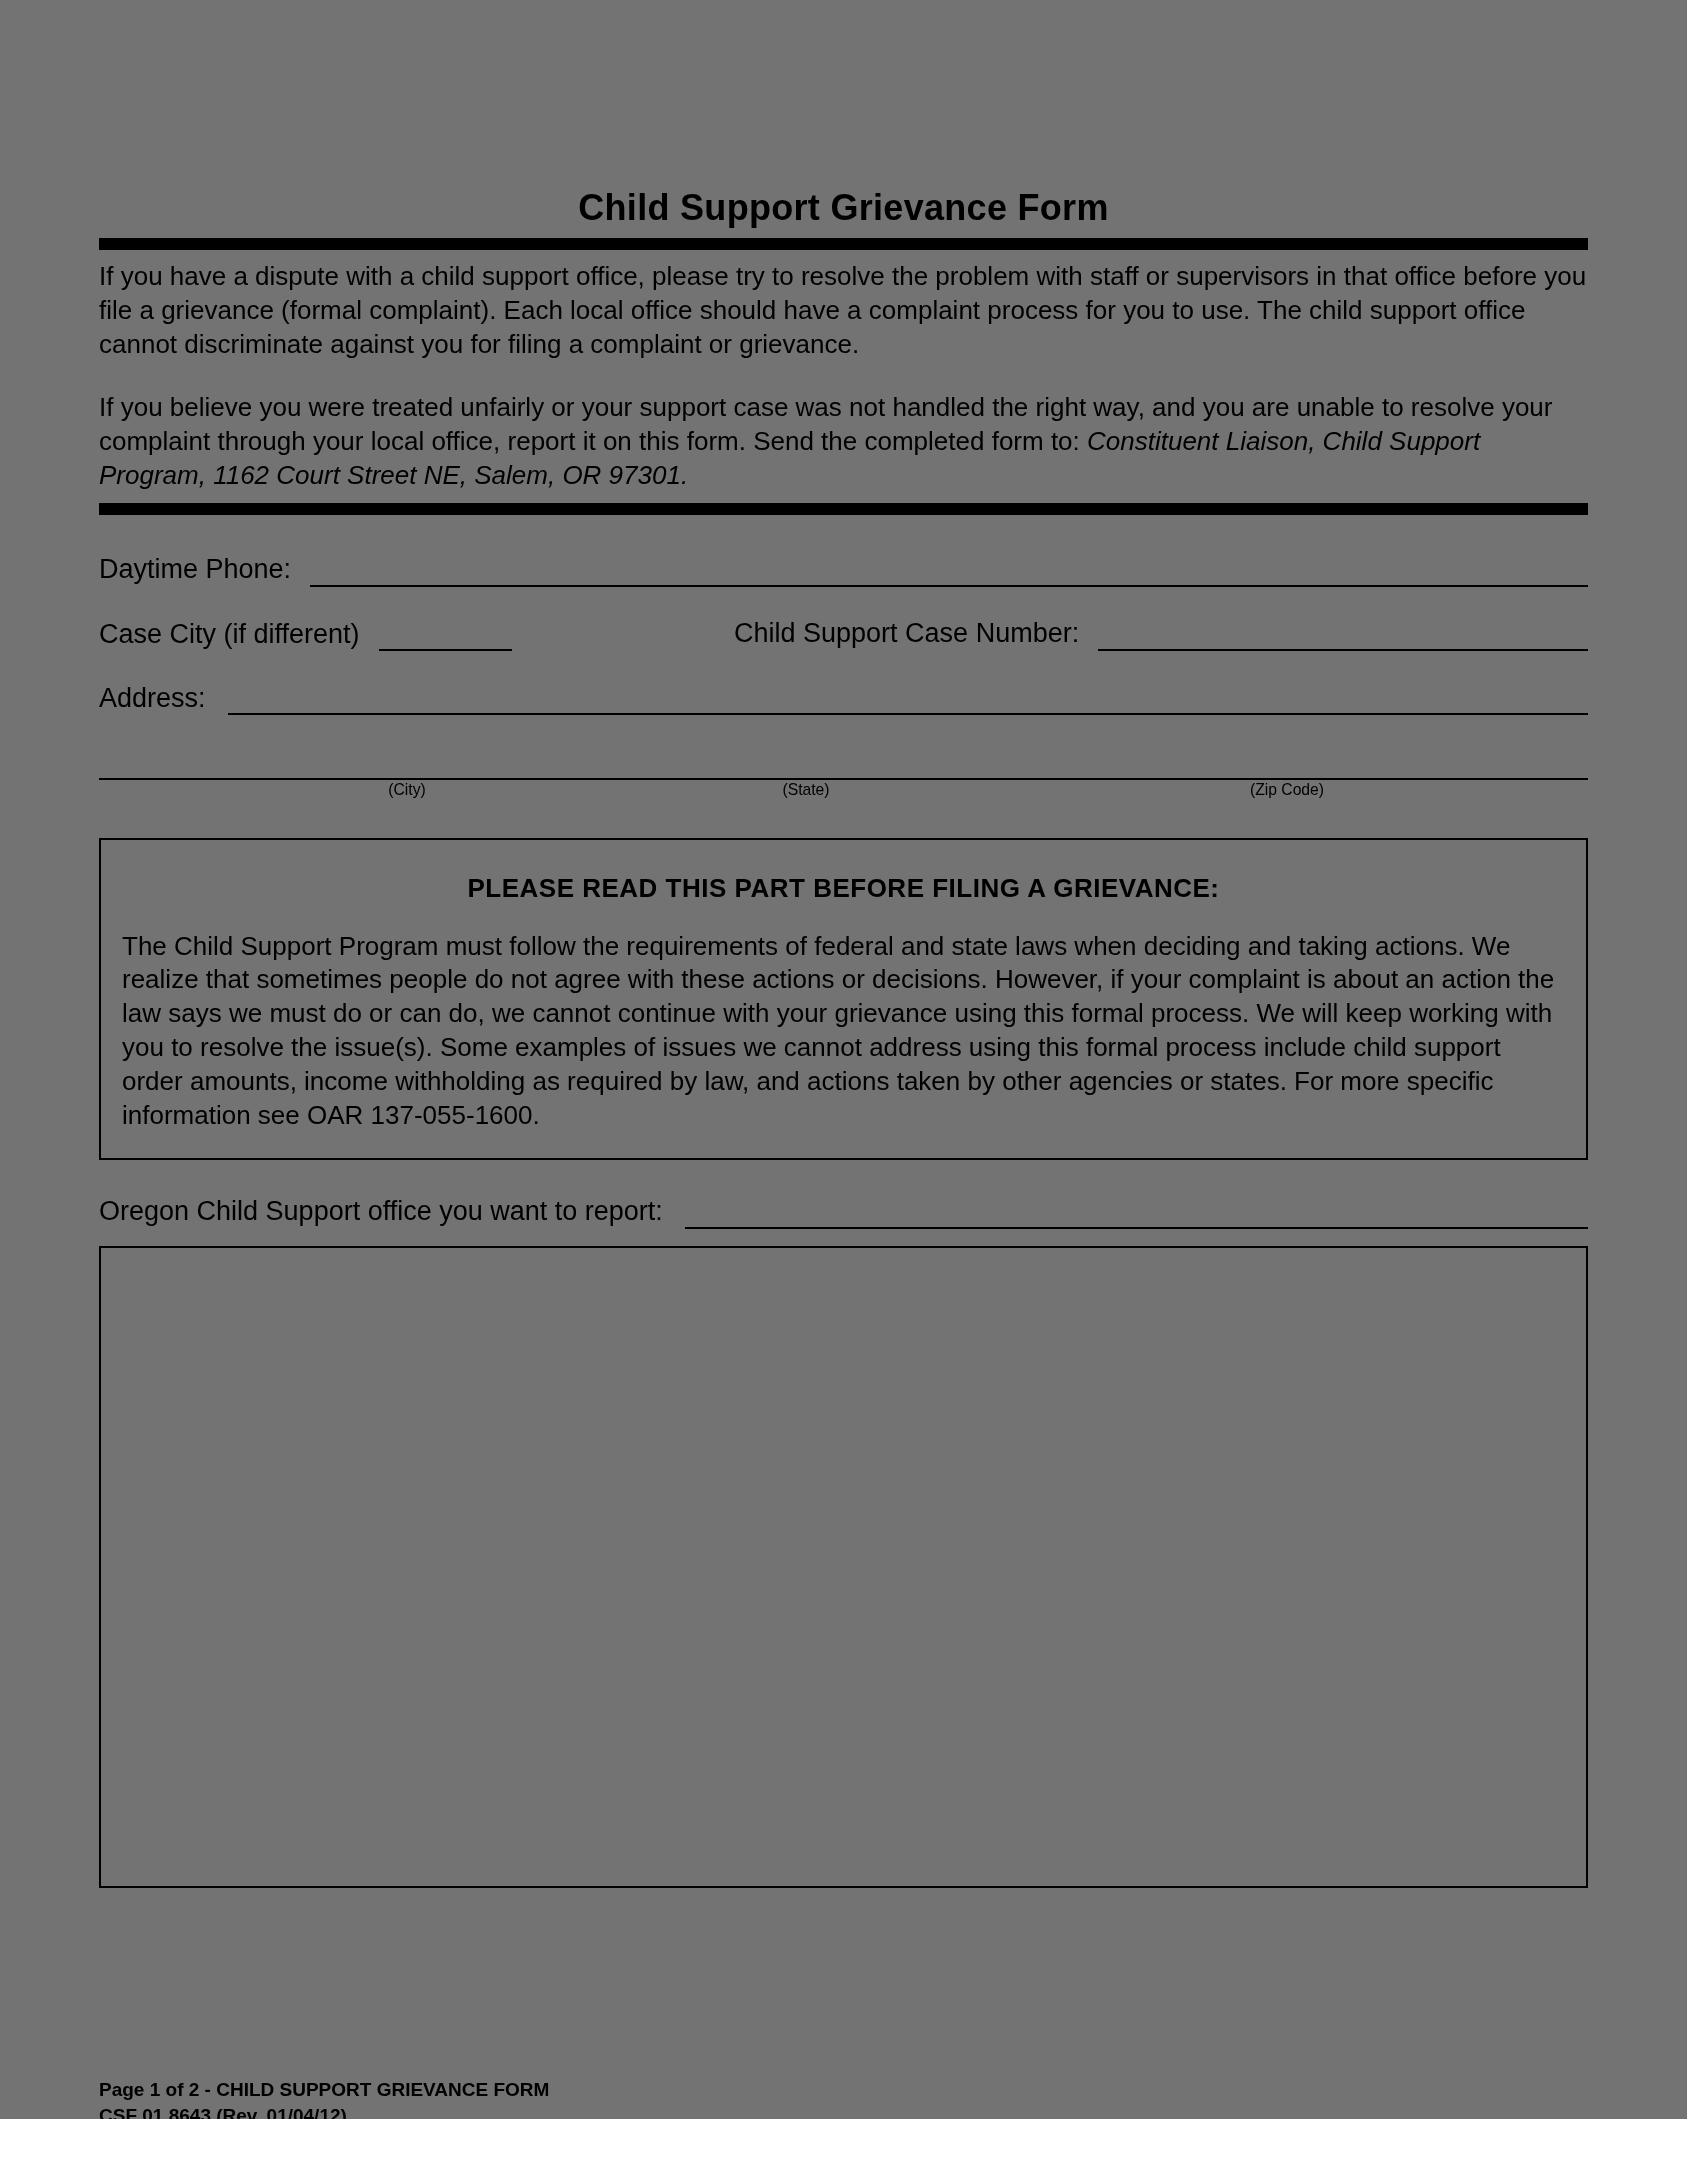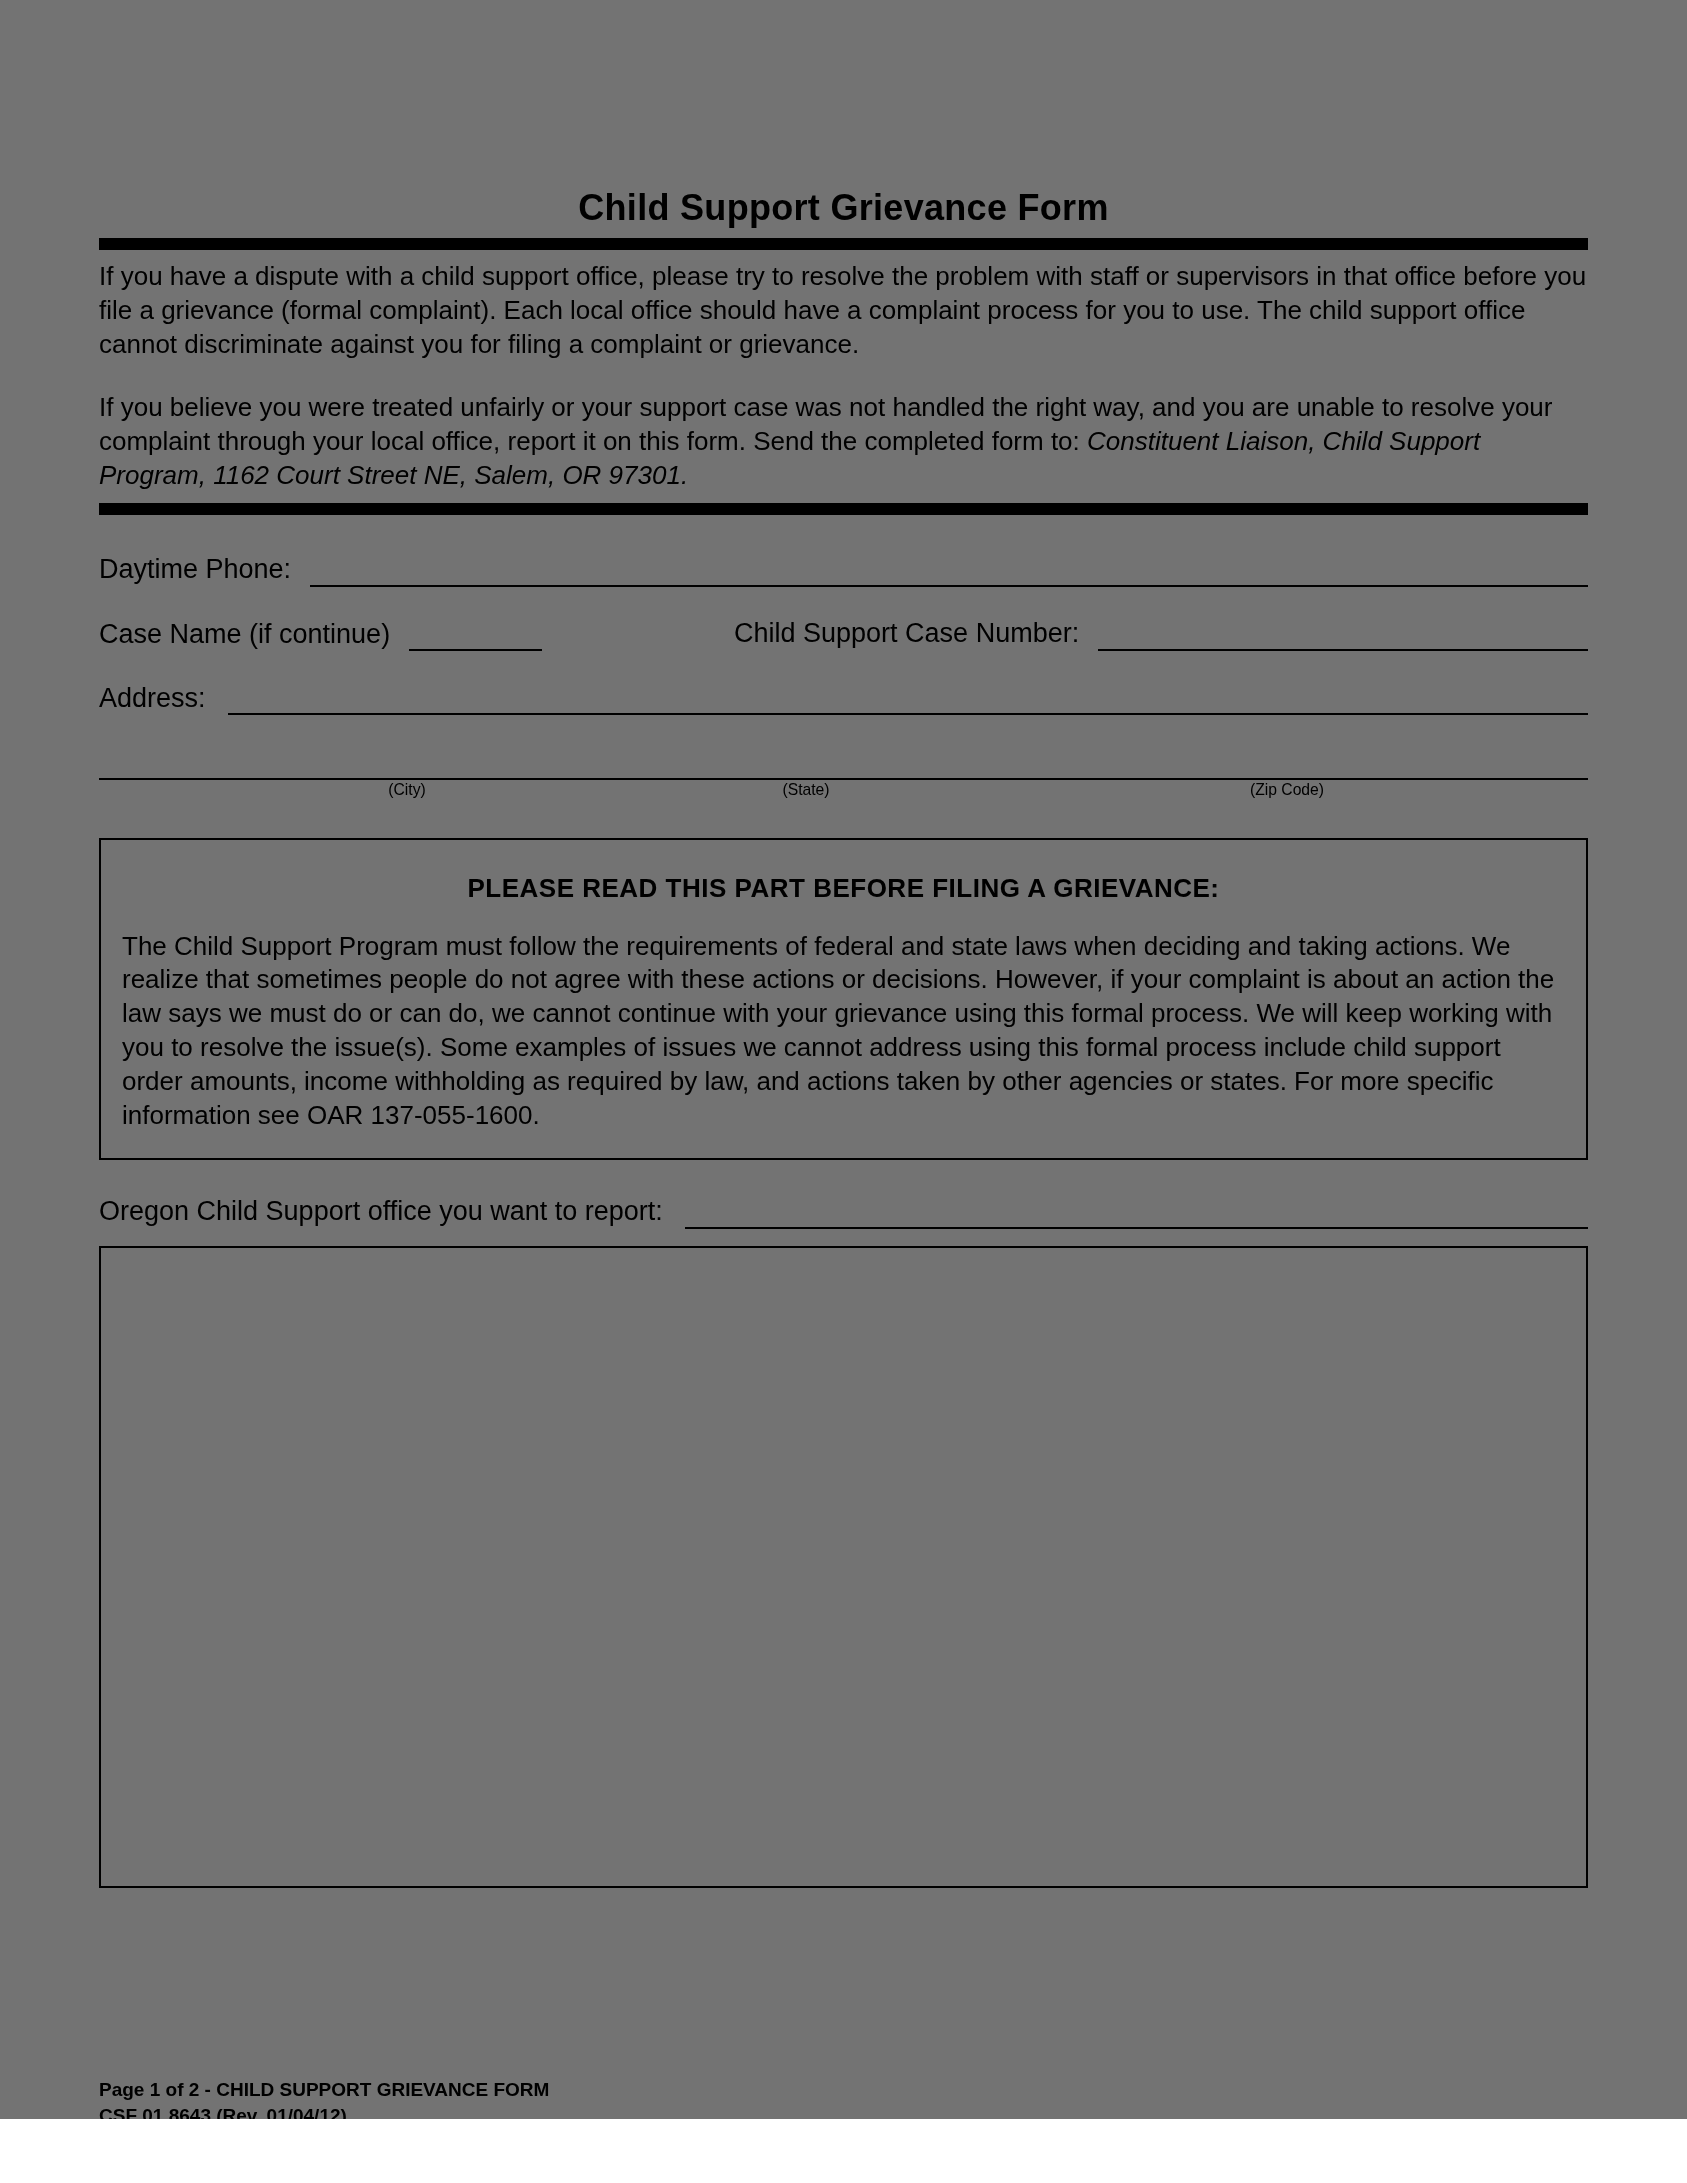--- a/index.html
+++ b/index.html
@@ -227,21 +227,21 @@
 
       <div class="row-grid">
         <div class="col-right">
           <span class="field-label">Daytime Phone:</span>
           <span class="field-line"></span>
         </div>
       </div>
 
       <div class="row-grid">
         <div class="col-left">
-          <span class="field-label">Case Name (if continue)</span>
+          <span class="field-label">Case City (if different)</span>
           <span class="field-line fl-casename"></span>
         </div>
         <div class="col-right">
           <span class="field-label">Child Support Case Number:</span>
           <span class="field-line"></span>
         </div>
       </div>
 
       <div class="address-block">
         <div class="addr-row">

